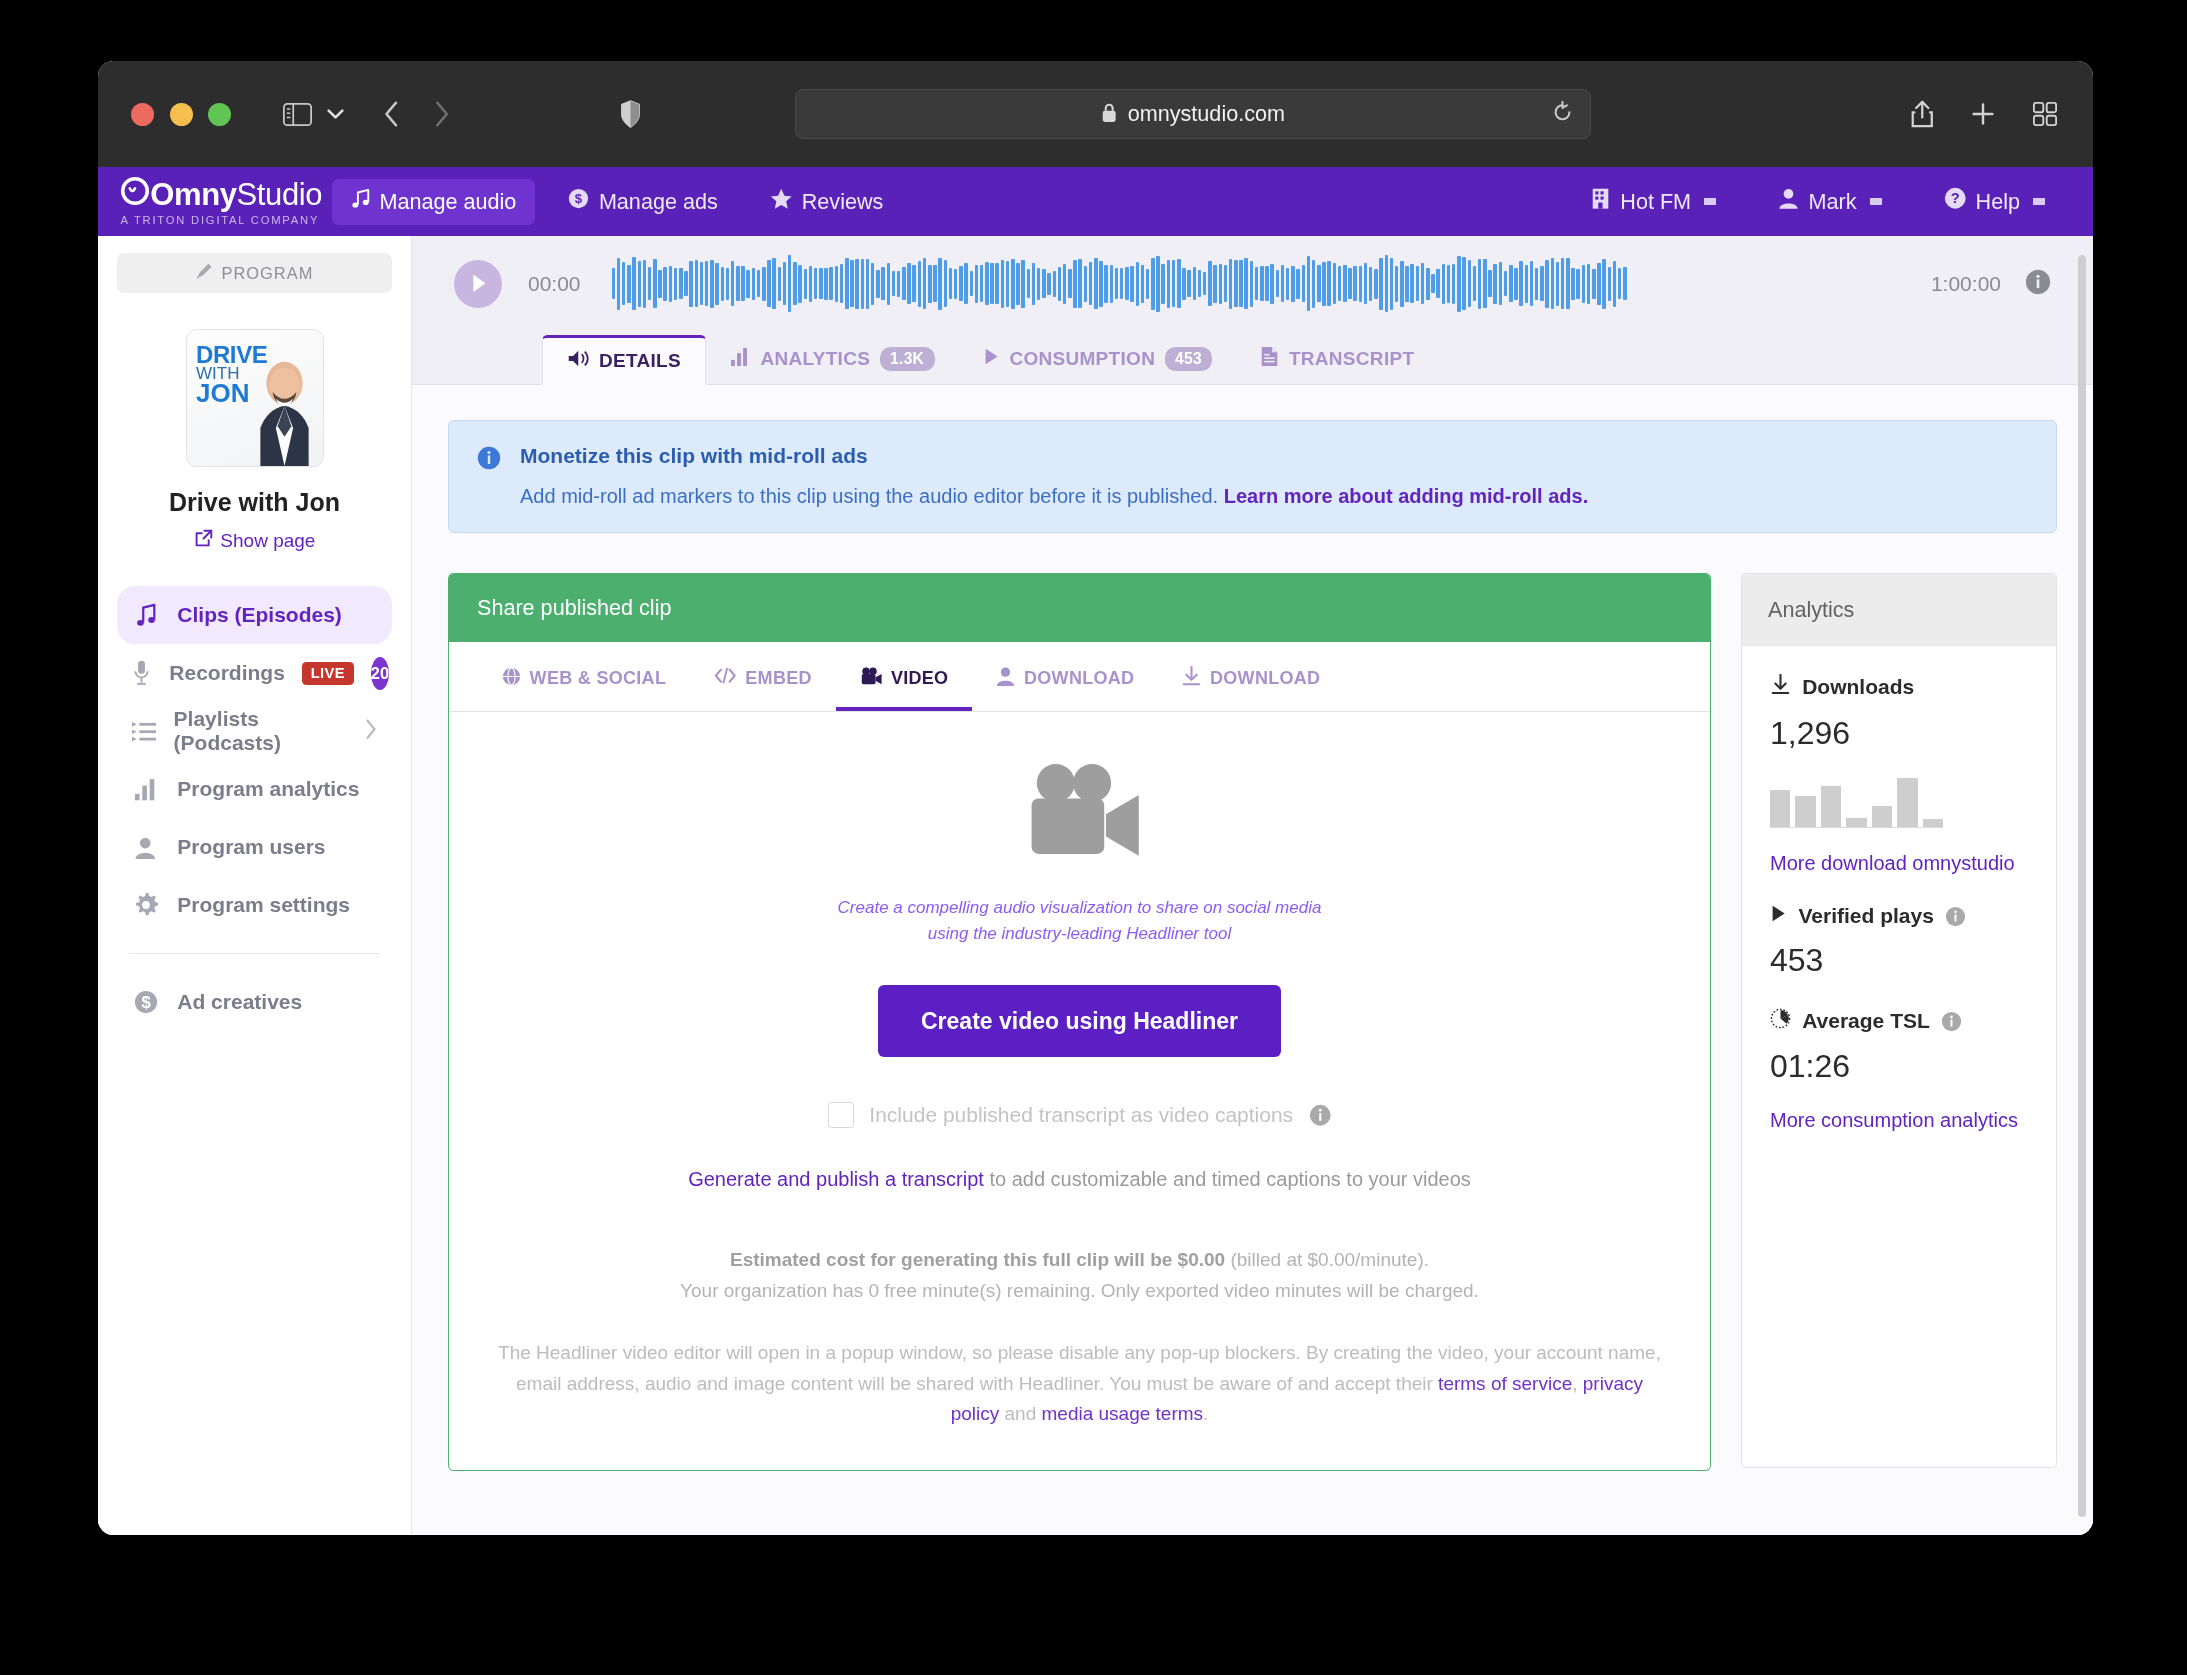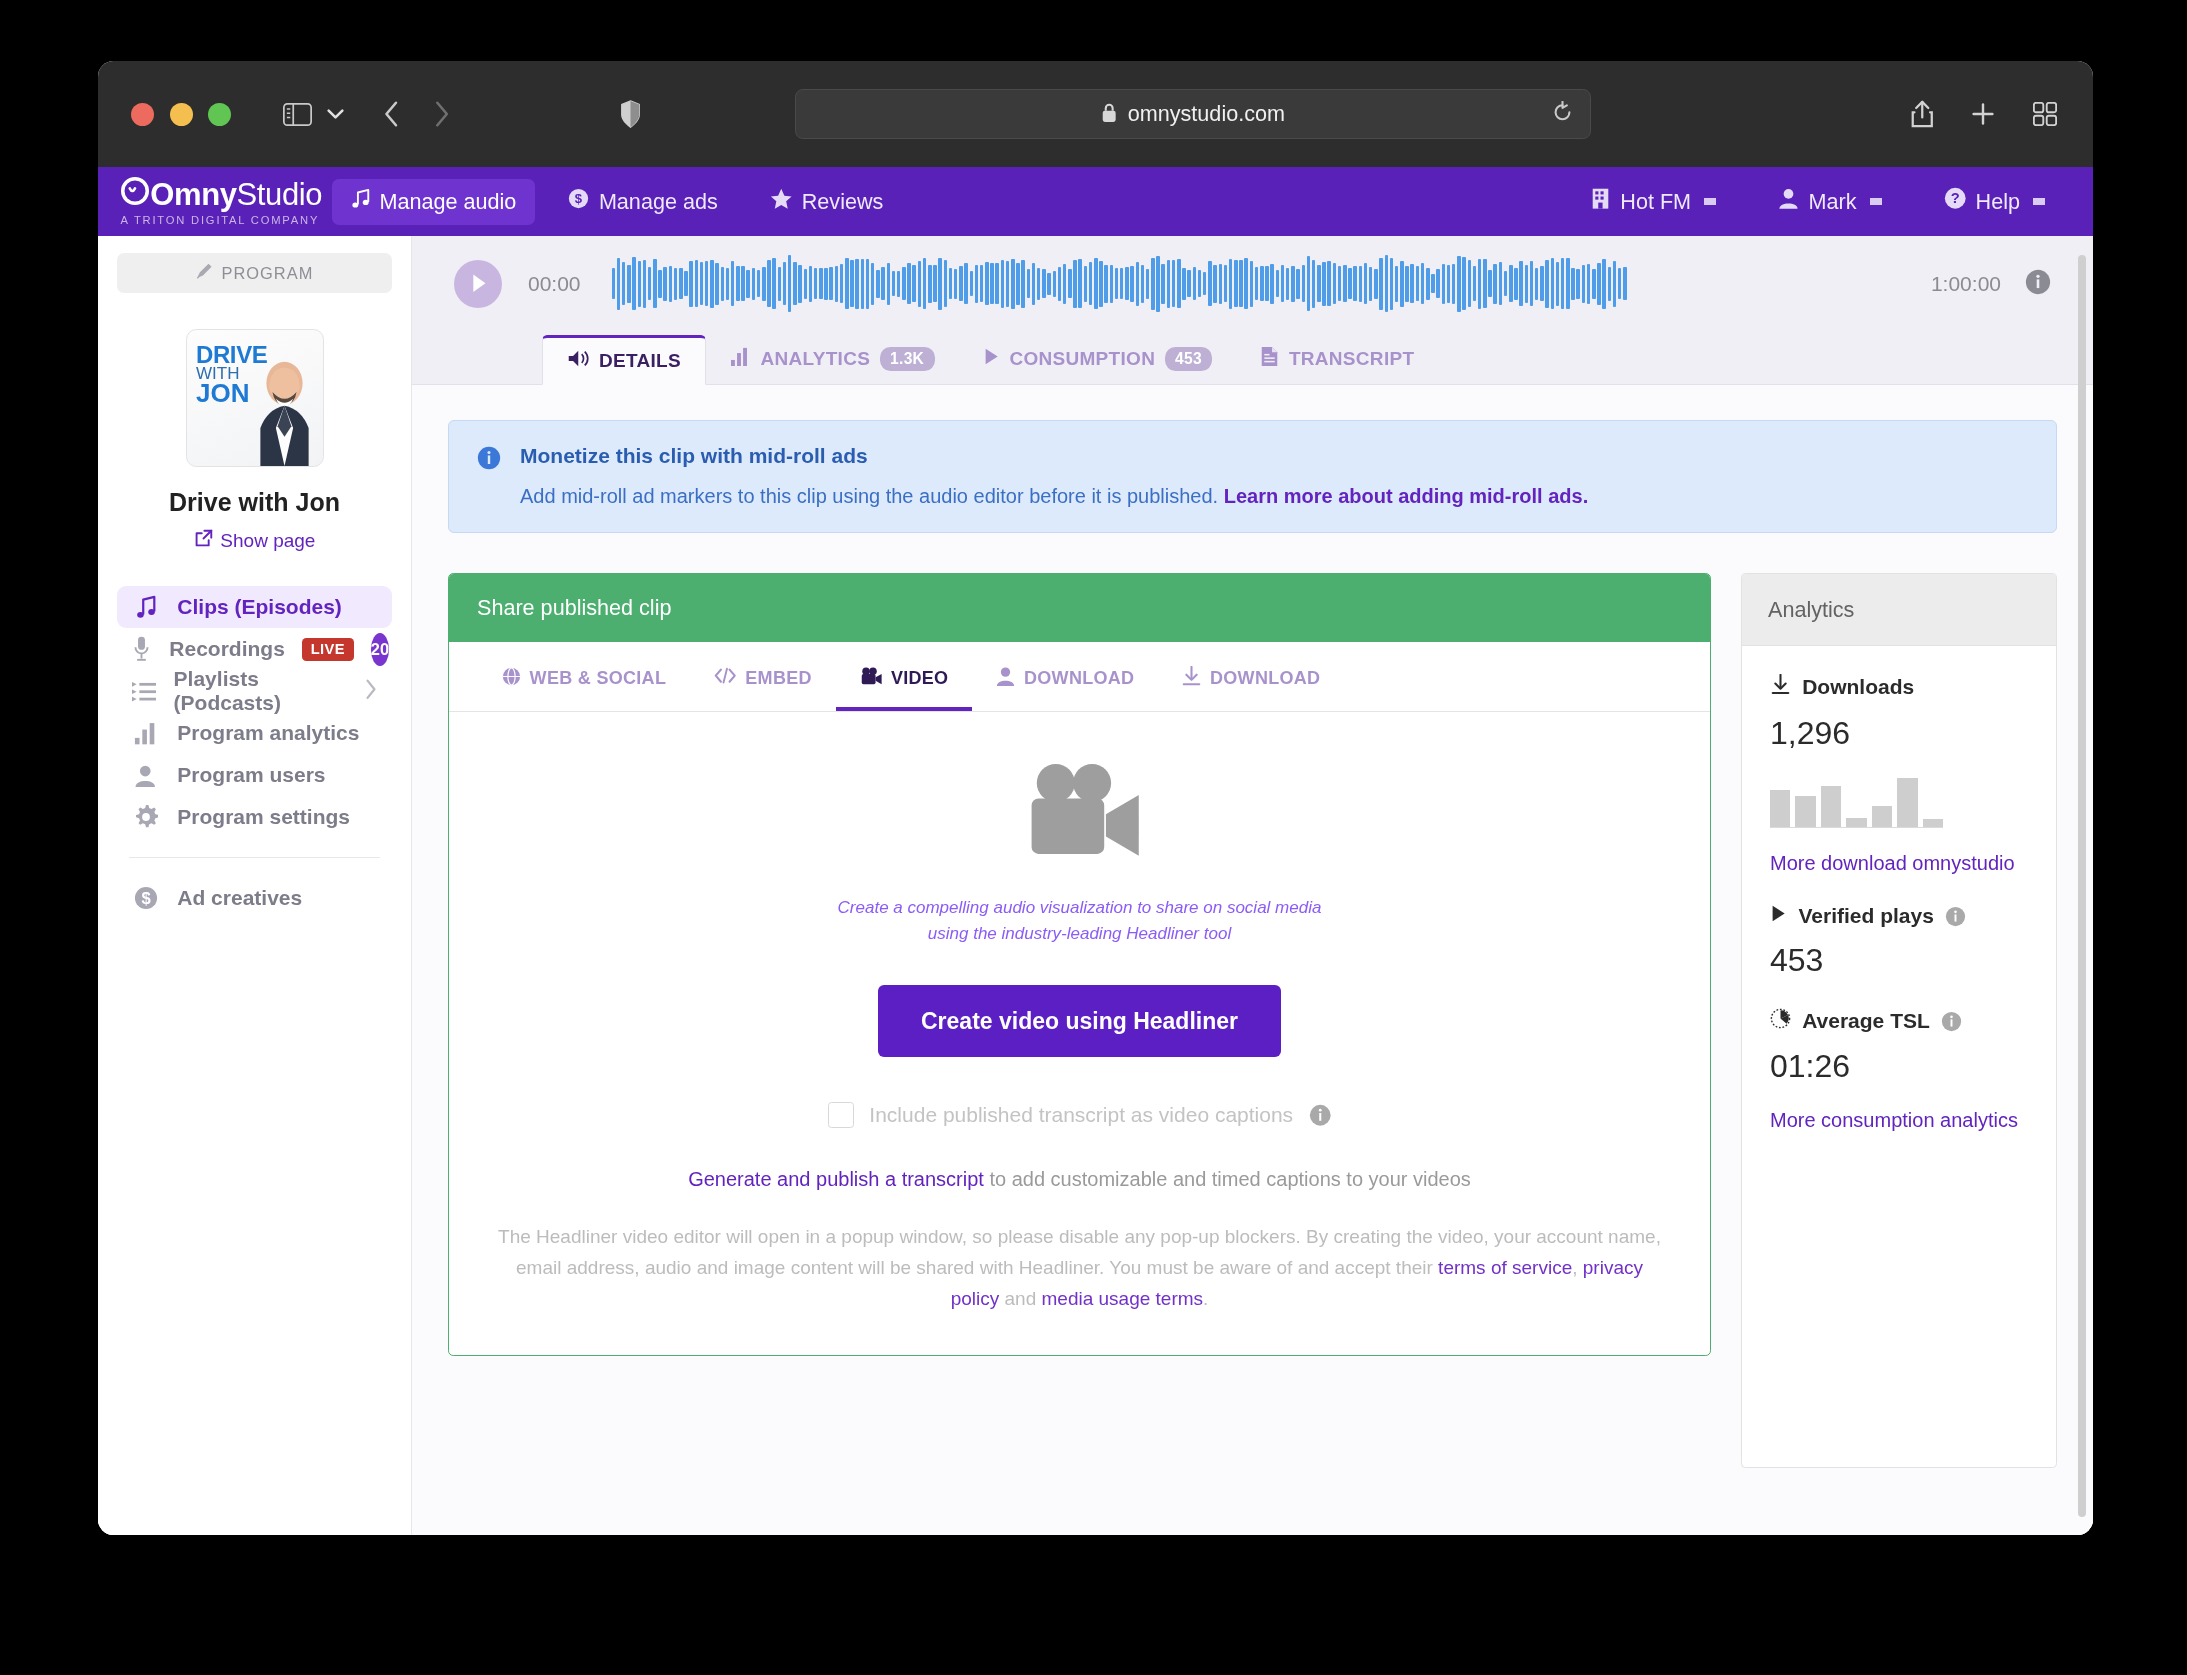--- a/index.html
+++ b/index.html
@@ -112,21 +112,21 @@
   #cover-text .l2 { color: #2e6fae; font-weight: 400; font-size: 17px; display:block; }
   #cover-text .l3 { color: #1f7ad4; font-weight: 700; font-size: 26px; display:block; }
   .cover-person { position: absolute; right: -3.5px; bottom: 0; width: 83px; height: 112px; }
 
   #program-title { text-align: center; font-size: 25px; font-weight: 700; color: #222; margin-top: 21px; }
   #show-page-link { text-align: center; margin-top: 12px; color: #6223bf; font-size: 19px; display: flex; align-items:center; justify-content:center; gap: 7.8px; }
 
   #sidebar-nav { margin-top: 33px; }
   .nav-item {
     display: flex; align-items: center; gap: 17.3px;
-    height: 42px; padding: 0 14px; border-radius: 9px;
+    height: 58px; padding: 0 14px; border-radius: 18px;
     color: #7c7c8a; font-size: 21px; font-weight: 700;
   }
   .nav-item.active { background: #f1e9fd; color: #6223bf; }
   .nav-icon { width: 29px; display: flex; justify-content: center; color: #a8a8b4; }
   .nav-item.active .nav-icon { color: #6223bf; }
   .badge-live { background: #c5372c; color: #fff; font-size: 14.7px; font-weight: 700; padding: 3.5px 8.6px; border-radius: 4.3px; letter-spacing: 0.4px; }
   .badge-count { background: #7b35cf; color: #fff; font-size: 16.4px; font-weight: 700; width: 33px; height: 33px; border-radius: 50%; display:flex; align-items:center; justify-content:center; }
   .nav-chevron { margin-left: auto; color: #b9b9c4; }
   #nav-divider { height: 0.9px; background: #e8e8e8; margin: 19px 12px; }
 
@@ -926,20 +926,26 @@
                       <rect x="11.8" y="10.4" width="2.4" height="9" fill="#fff"></rect>
                       <circle cx="13" cy="7.2" r="1.6" fill="#fff"></circle>
                     </svg>
                 </span>
               </div>
 
               <div id="transcript-line">
                 <a href="#">Generate and publish a transcript</a><span> to add customizable and timed captions to your videos</span>
               </div>
 
+              <div id="cost-block">
+                <div>
+                  <span class="strong">Estimated cost for generating this full clip will be $0.00</span><span> (billed at $0.00/minute).</span>
+                </div>
+                <div>Your organization has 0 free minute(s) remaining. Only exported video minutes will be charged.</div>
+              </div>
 
               <div id="legal-block">
                 <span>The Headliner video editor will open in a popup window, so please disable any pop-up blockers. By creating the video, your account name, email address, audio and image content will be shared with Headliner. You must be aware of and accept their </span><a href="#">terms of service</a><span>, </span><a href="#">privacy policy</a><span> and </span><a href="#">media usage terms</a><span>.</span>
               </div>
             </div>
           </div>
 
           <div id="analytics-card">
             <div id="analytics-header">Analytics</div>
             <div id="analytics-body">

